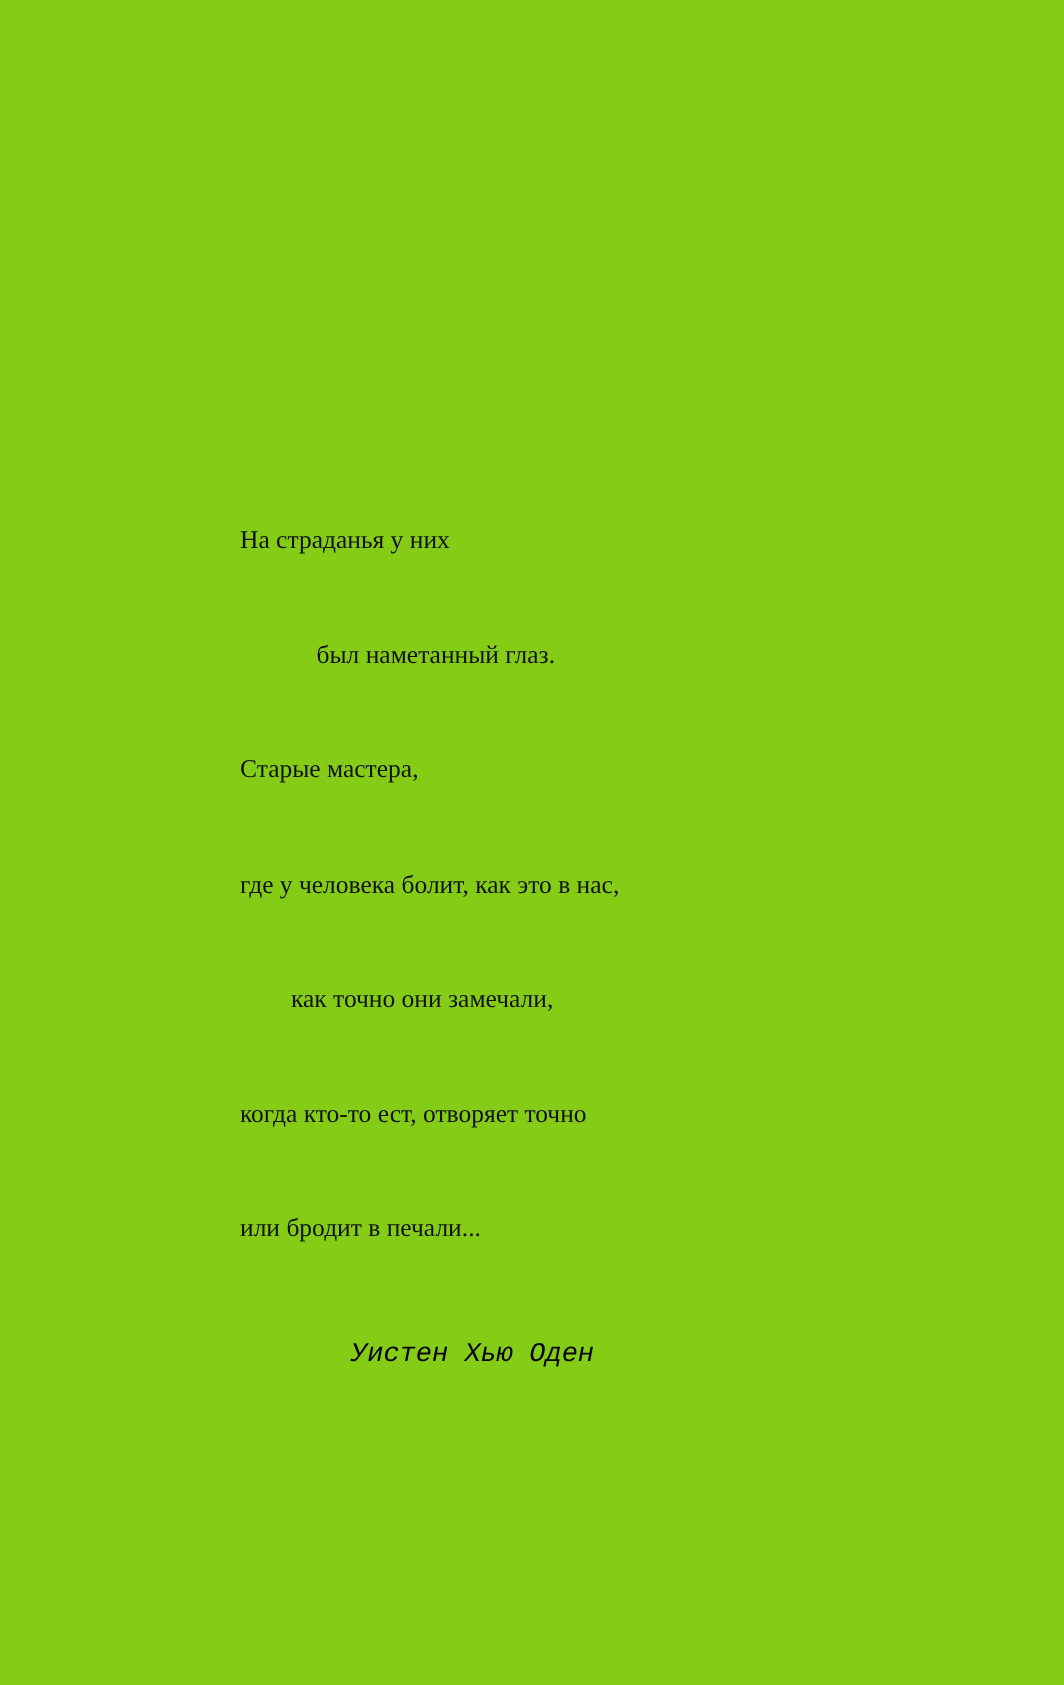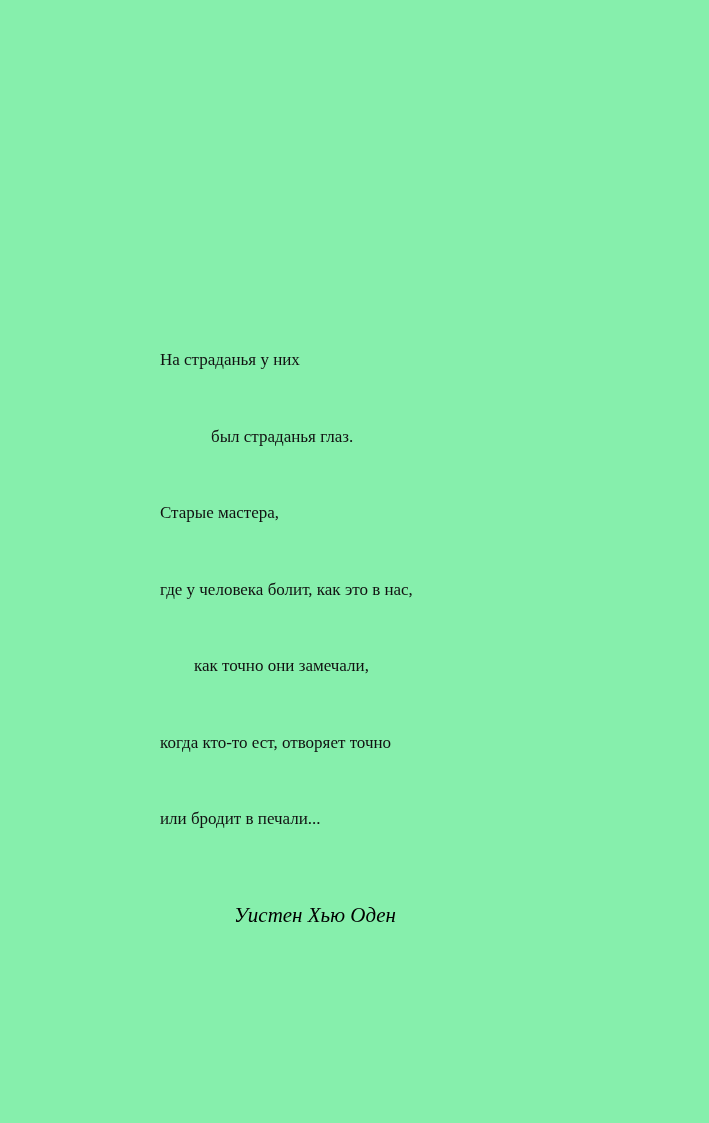--- a/index.html
+++ b/index.html
@@ -14,60 +14,61 @@
     font-family: "Liberation Serif", serif;
     color: #000000;
     overflow: hidden;
   }
   .page {
     position: absolute;
     top: 0;
     left: 0;
     width: 709px;
     height: 1123px;
-    background: #86efac;
+    background: #84cc16;
   }
   .epigraph {
     position: absolute;
     left: 160px;
     top: 296px;
     width: 420px;
   }
   .epigraph-lines {
     font-size: 17px;
     line-height: 25.5px;
     color: #111111;
     white-space: pre;
   }
   .epigraph-line {
     display: block;
     white-space: pre;
   }
   .attribution {
-    margin-top: 20px;
+    margin-top: 8px;
     padding-left: 74px;
     font-style: italic;
-    font-size: 21px;
+    font-size: 18px;
     line-height: 25px;
+    font-family: Liberation Mono, monospace;
   }
   .attribution-line {
     display: block;
     white-space: pre;
   }
 </style>
 </head>
 <body>
 
 <div class="page">
 
   <div class="epigraph">
 
     <div class="epigraph-lines">
       <span class="epigraph-line">На страданья у них</span>
-      <span class="epigraph-line">            был страданья глаз.</span>
+      <span class="epigraph-line">            был наметанный глаз.</span>
       <span class="epigraph-line">Старые мастера,</span>
       <span class="epigraph-line">где у человека болит, как это в нас,</span>
       <span class="epigraph-line">        как точно они замечали,</span>
       <span class="epigraph-line">когда кто-то ест, отворяет точно</span>
       <span class="epigraph-line">или бродит в печали...</span>
     </div>
 
     <div class="attribution">
       <span class="attribution-line">Уистен Хью Оден</span>
     </div>

